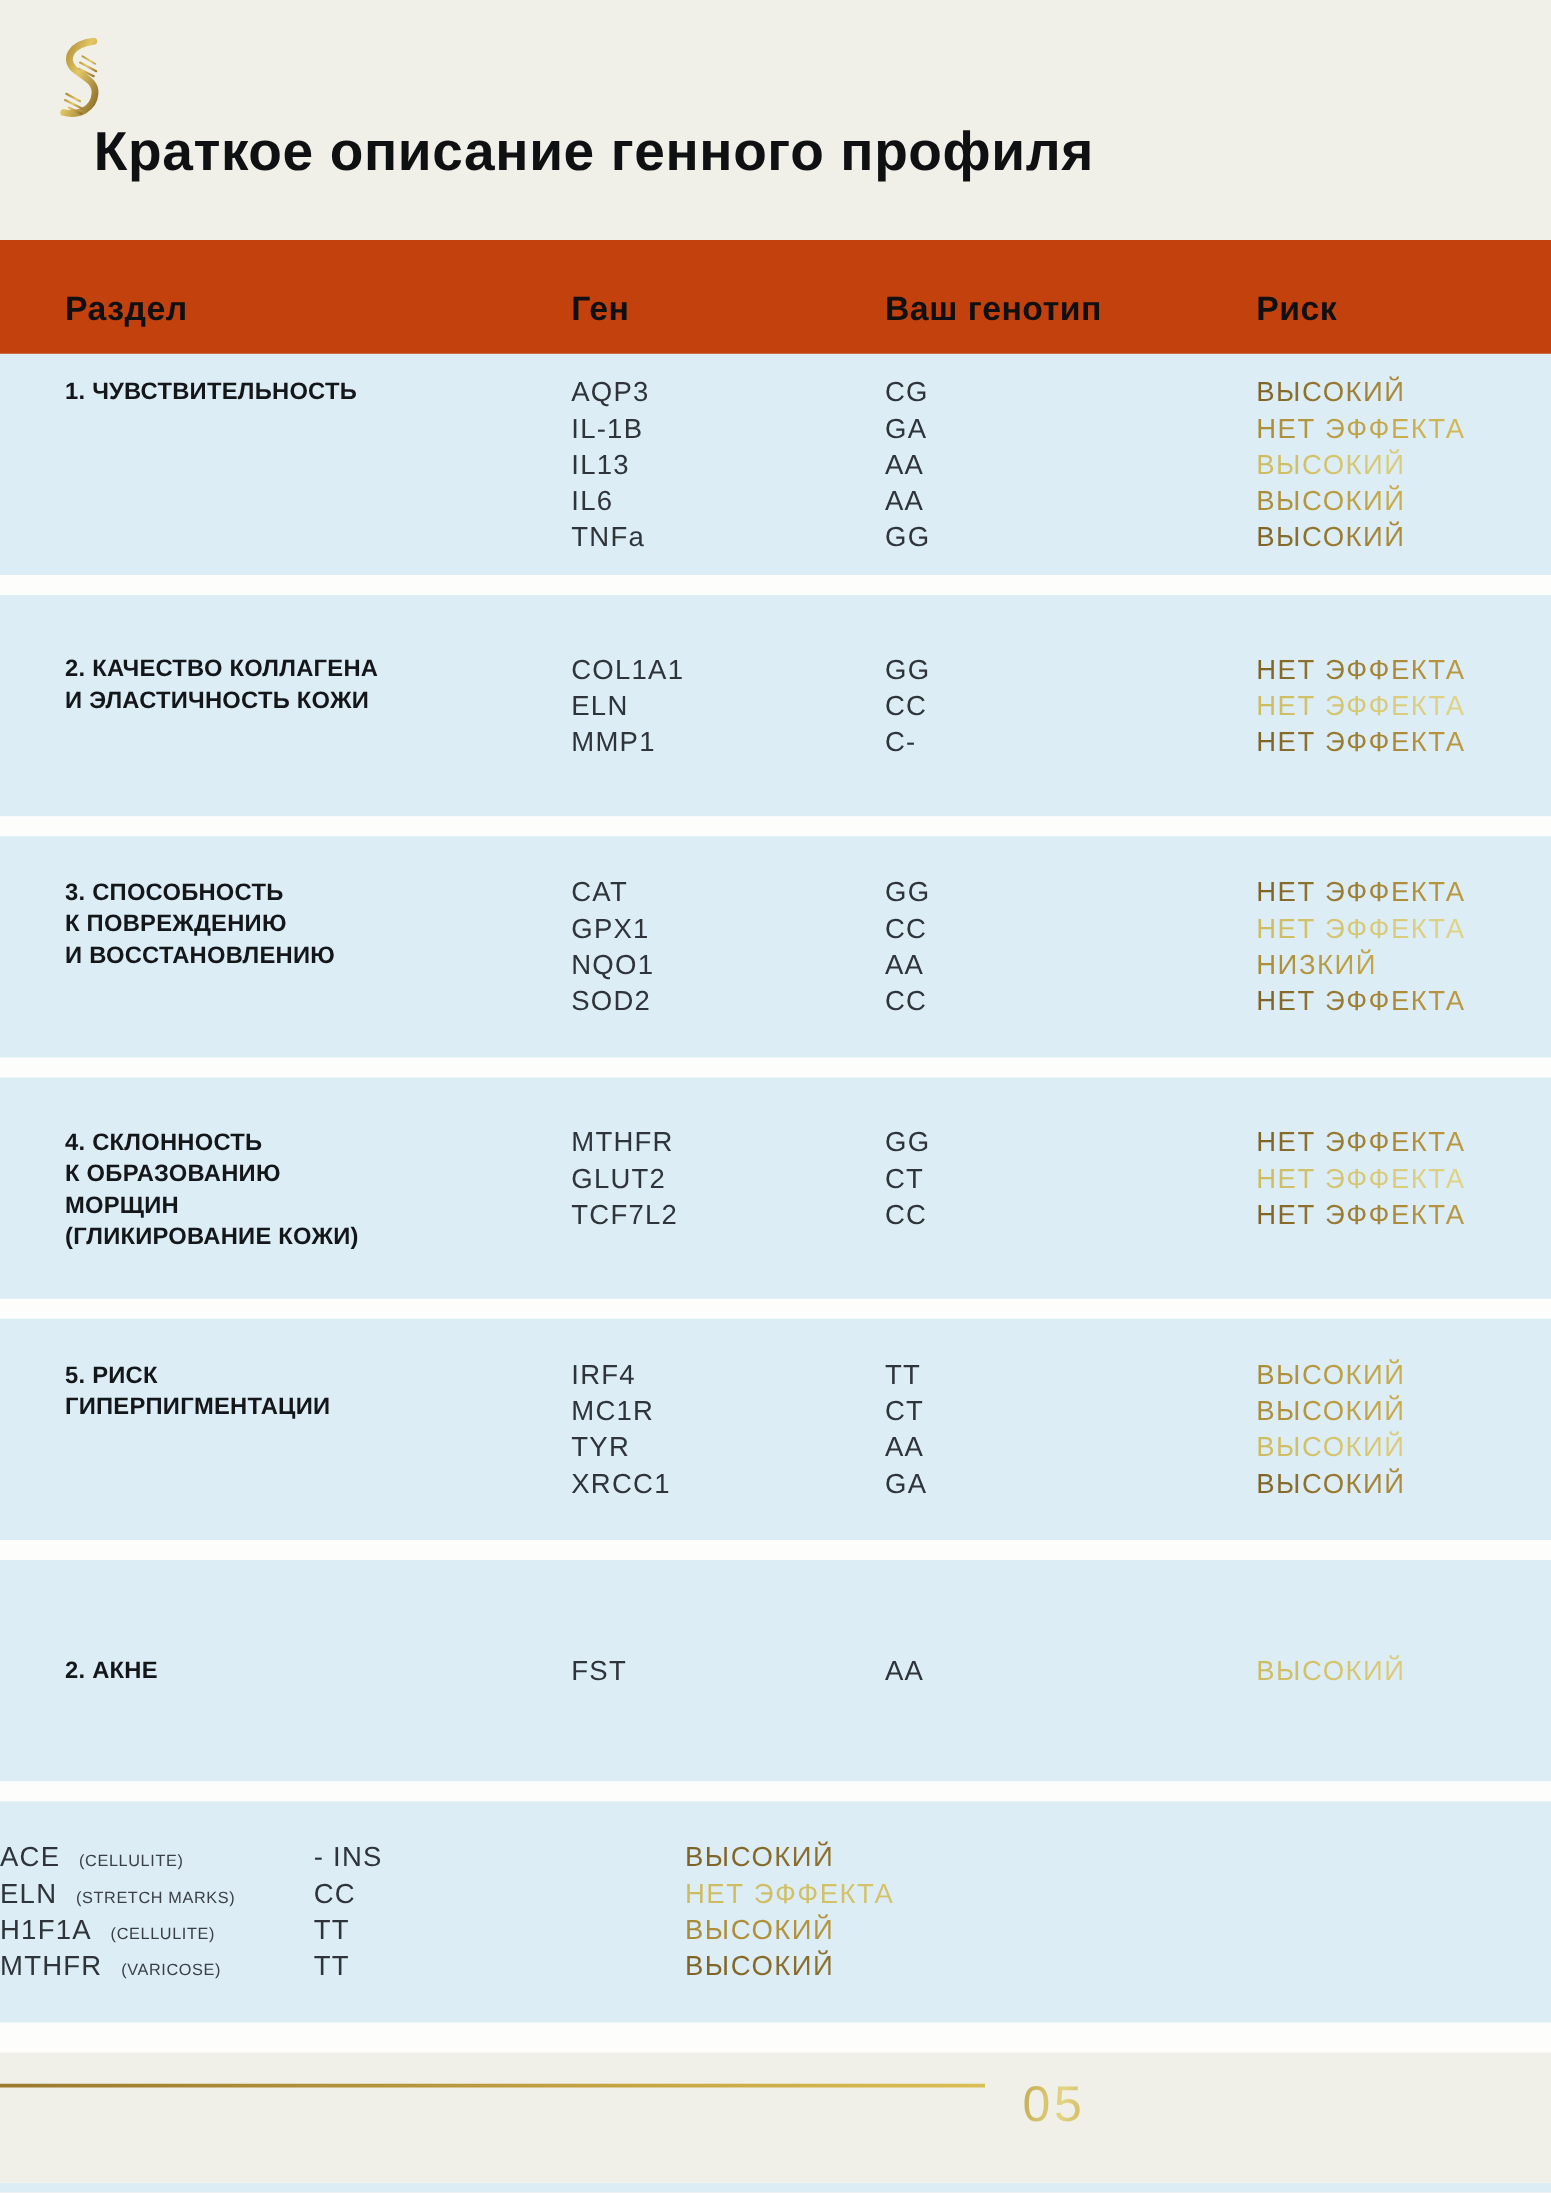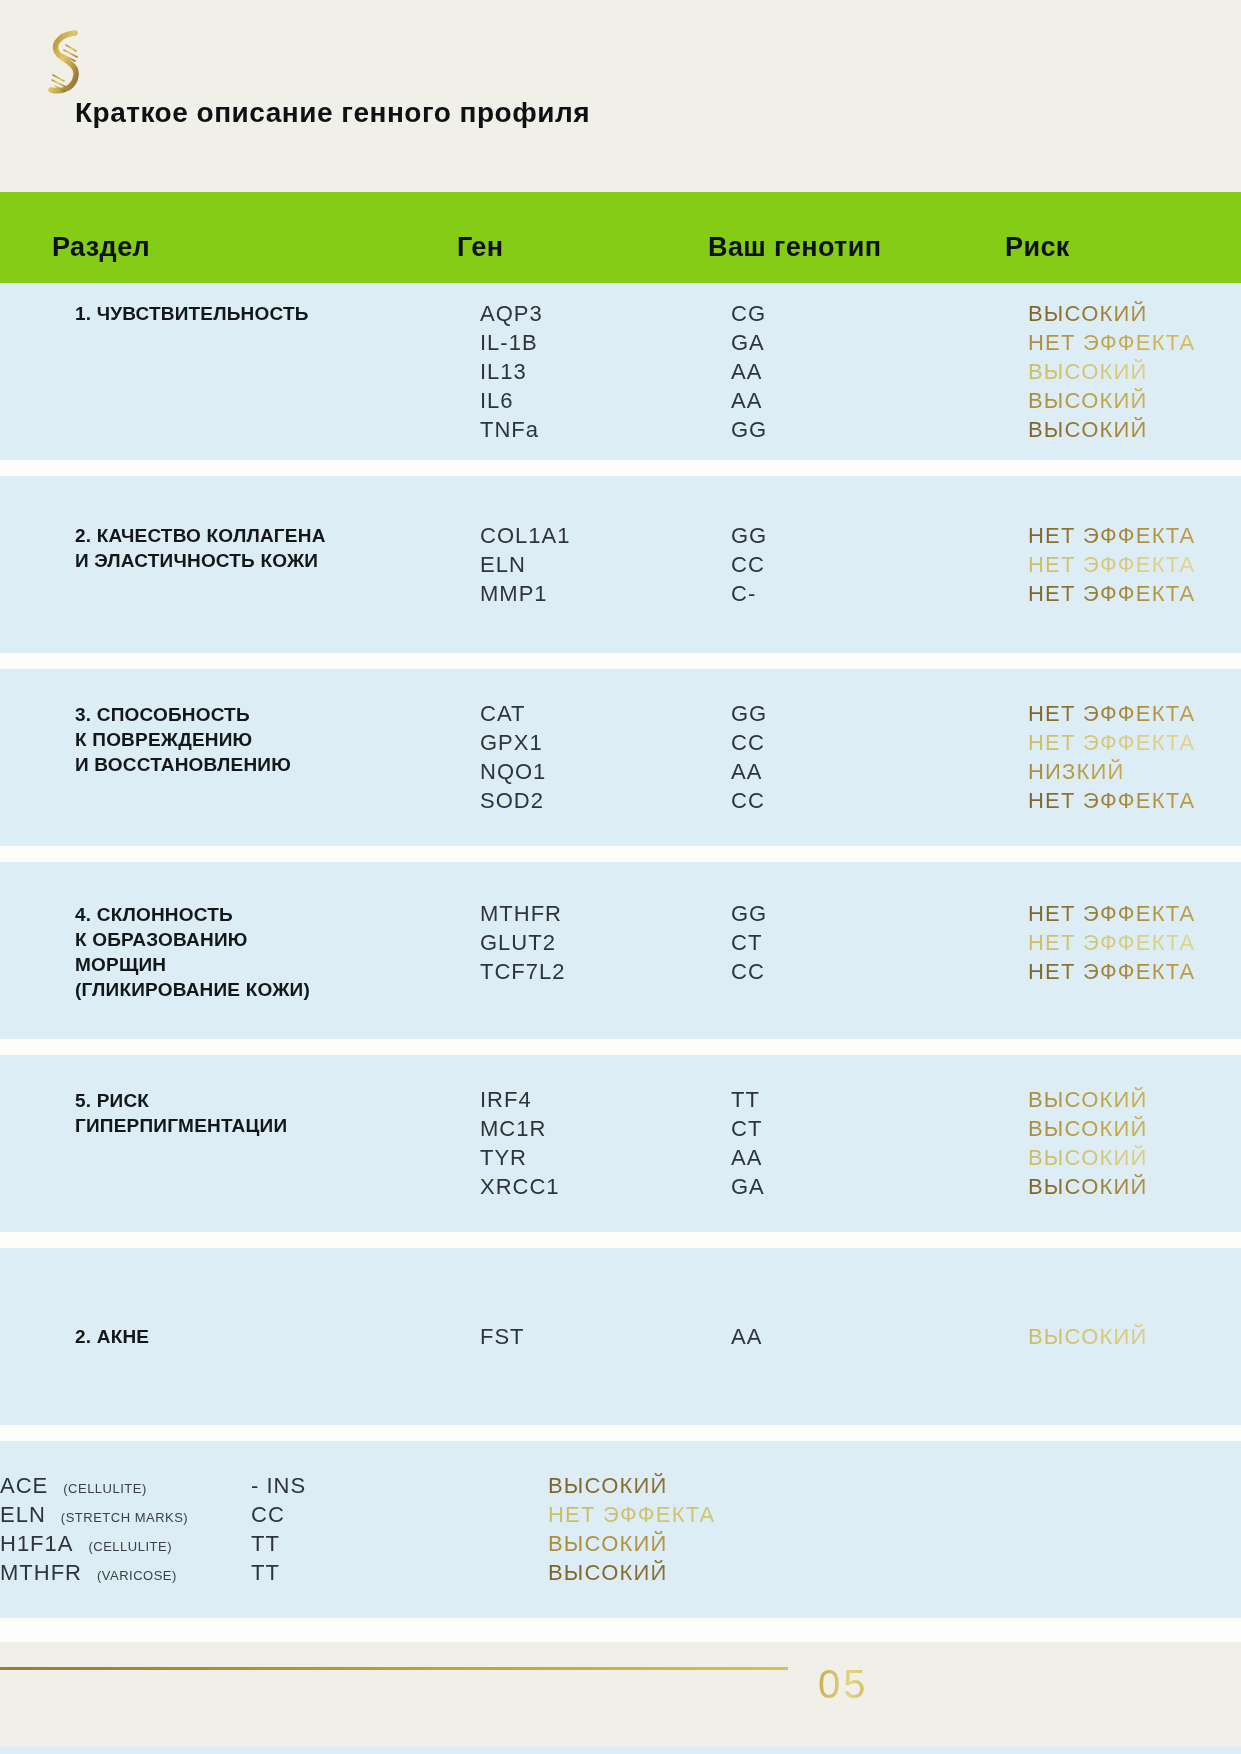--- a/index.html
+++ b/index.html
@@ -6,41 +6,41 @@
   .page{
     position:relative;width:1241px;height:1754px;margin:0 auto;
     background:#fdfdfc;overflow:hidden;
     font-family:"Liberation Sans",sans-serif;
   }
   
   .top-cream{position:absolute;top:0;left:0;width:100%;height:192px;background:#f0efe8;}
   .logo{position:absolute;left:44px;top:30px;}
   .page-title{
     position:absolute;left:75px;top:97px;margin:0;
-    font-size:28px;font-weight:800;letter-spacing:.5px;color:#0f1012;white-space:nowrap;
+    font-size:44px;font-weight:800;letter-spacing:.5px;color:#0f1012;white-space:nowrap;
   }
   
   .header-row{
-    position:absolute;top:192px;left:0;width:100%;height:110px;background:#84cc16;
+    position:absolute;top:192px;left:0;width:100%;height:110px;background:#c2410c;
     display:grid;grid-template-columns:457px 251px 297px 1fr;align-items:center;
     box-sizing:border-box;
   }
   .header-cell{font-size:27px;font-weight:800;color:#0f1012;letter-spacing:.4px;}
   .header-cell.first{padding-left:52px;}
   
   .bands{position:absolute;top:283px;left:0;width:100%;}
   .band{
     width:100%;height:177px;margin-bottom:16px;background:#ddedf5;
     display:flex;align-items:center;box-sizing:border-box;
   }
   .band-inner{display:flex;align-items:flex-start;width:100%;}
   .sec-title{
     width:457px;box-sizing:border-box;padding-left:52px;padding-top:2px;
     font-size:19px;font-weight:800;color:#14171a;line-height:25px;
-    letter-spacing:.2px;white-space:pre-line;margin-left:23px;
+    letter-spacing:.2px;white-space:pre-line;
   }
   .rows{flex:1;}
   .row{display:grid;grid-template-columns:251px 297px 1fr;height:29px;align-items:center;}
   .gene,.genotype{
     font-size:22px;font-weight:300;color:#2e343a;letter-spacing:1px;white-space:nowrap;
   }
   .gene .note{font-size:13px;letter-spacing:.5px;color:#3a4046;margin-left:15px;}
   .risk{
     font-size:22px;font-weight:400;letter-spacing:1.2px;white-space:nowrap;
     -webkit-background-clip:text;background-clip:text;color:transparent;

